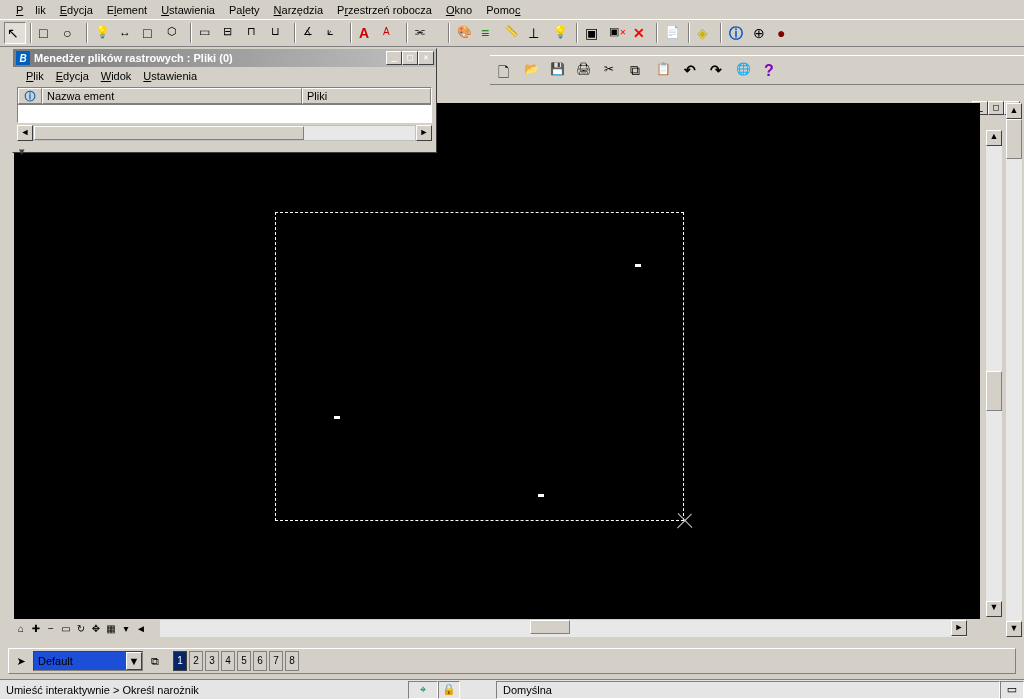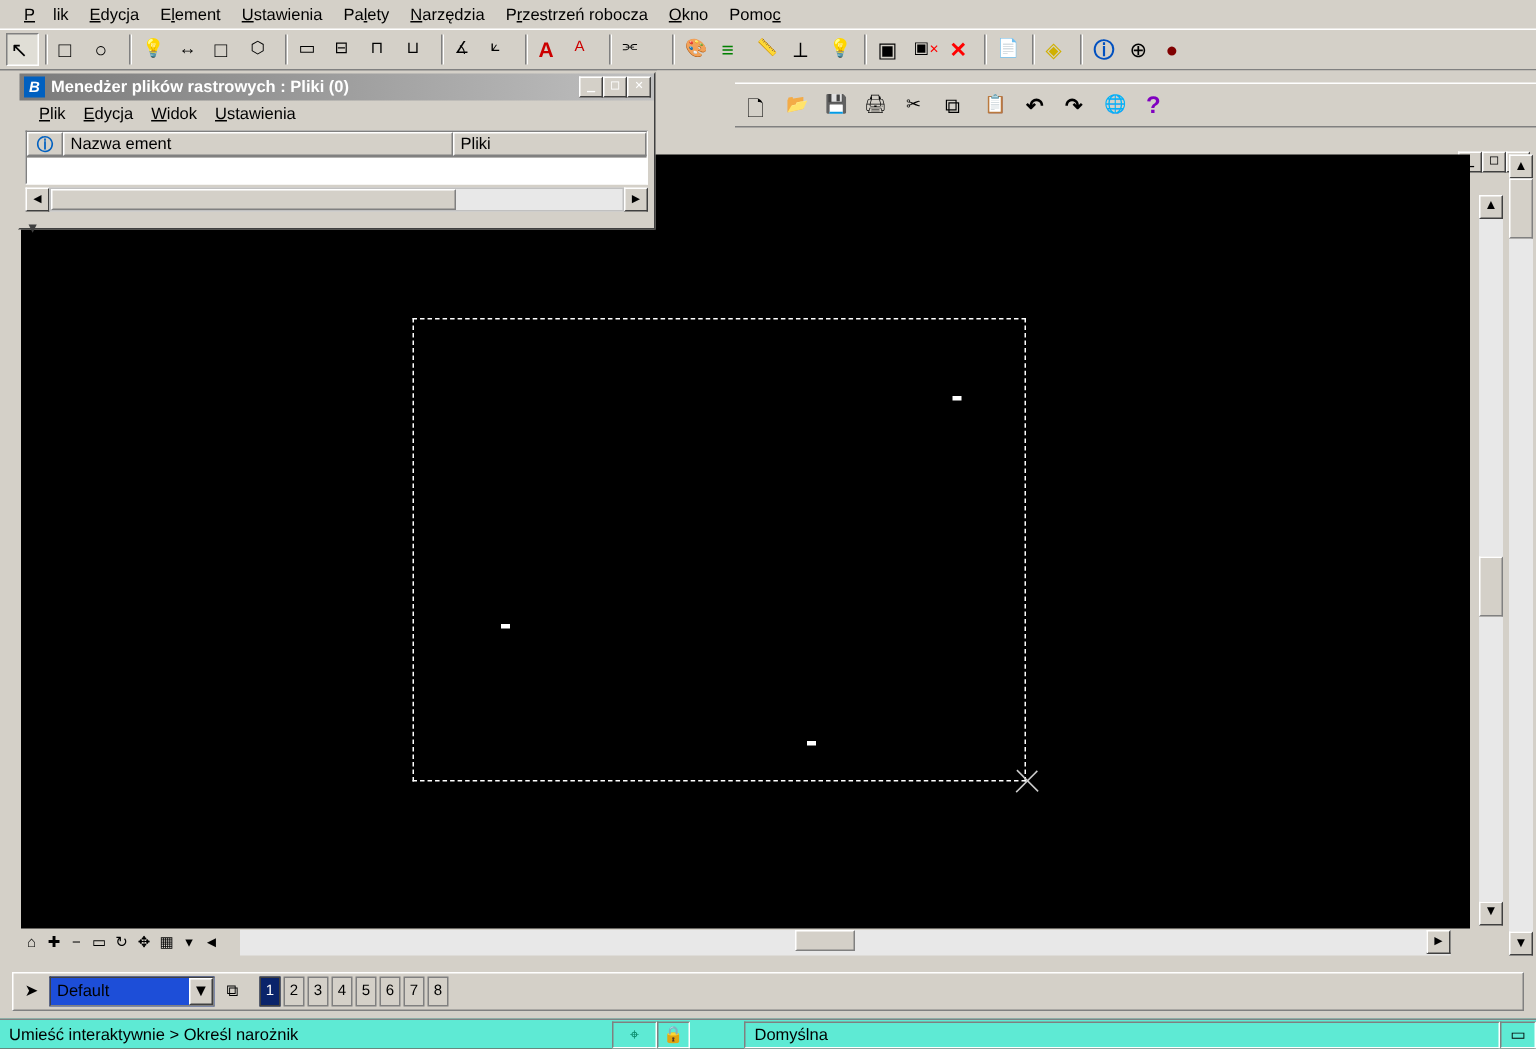--- a/index.html
+++ b/index.html
@@ -95,21 +95,21 @@
 .v-scroll-inner .track{flex:1; background:#e8e8e8; position:relative;}
 .v-scroll-inner .thumb{position:absolute; top:225px; left:0; right:0; height:40px; background:#d4d0c8; border:1px solid #fff; border-right-color:#808080; border-bottom-color:#808080;}
 
 .view-bar { position: absolute; left: 8px; bottom: 25px; right: 8px; height: 26px; background: #d4d0c8; border:1px solid #808080; border-top-color:#fff; border-left-color:#fff; display:flex; align-items:center; padding:2px; gap:2px;}
 .view-bar .dd { width:110px; height:20px; background:#1d4ed8; border:1px solid #808080; border-top-color:#404040; border-left-color:#404040; display:flex; align-items:center; padding-left:4px; position:relative;}
 .view-bar .dd .arr{ position:absolute; right:0; top:0; bottom:0; width:16px; background:#d4d0c8; border:1px solid #fff; border-right-color:#404040; border-bottom-color:#404040; text-align:center; line-height:16px;}
 .view-bar .vnum { width:14px; height:20px; border:1px solid #808080; text-align:center; line-height:18px; font-size:10px; cursor:default;}
 .view-bar .vnum.active { background:#0a246a; color:#fff; border-color:#404040;}
 .view-bar .vbtn { width:20px; height:20px; border:1px solid #d4d0c8; text-align:center; line-height:18px;}
 
-.status-bar { position: absolute; left: 0; bottom: 0; right: 0; height: 20px; background: #5eead4; border-top: 1px solid #808080; display: flex; align-items: center; }
+.status-bar { position: absolute; left: 0; bottom: 0; right: 0; height: 20px; background: #e5e5e5; border-top: 1px solid #808080; display: flex; align-items: center; }
 .status-bar .panel { height: 18px; border: 1px solid #808080; border-right-color:#fff; border-bottom-color:#fff; padding: 1px 6px; display:flex; align-items:center; font-size:11px;}
 .status-bar .p1{ width:408px; border:none;}
 .status-bar .p2{ width:225px;}
 .status-bar .p3{ width:30px; justify-content:center;}
 .status-bar .p4{ width:22px; justify-content:center;}
 .status-bar .p5{ flex:1;margin-left:36px;}
 .status-bar .p6{ width:24px; justify-content:center;}
 </style>
 </head>
 <body>

